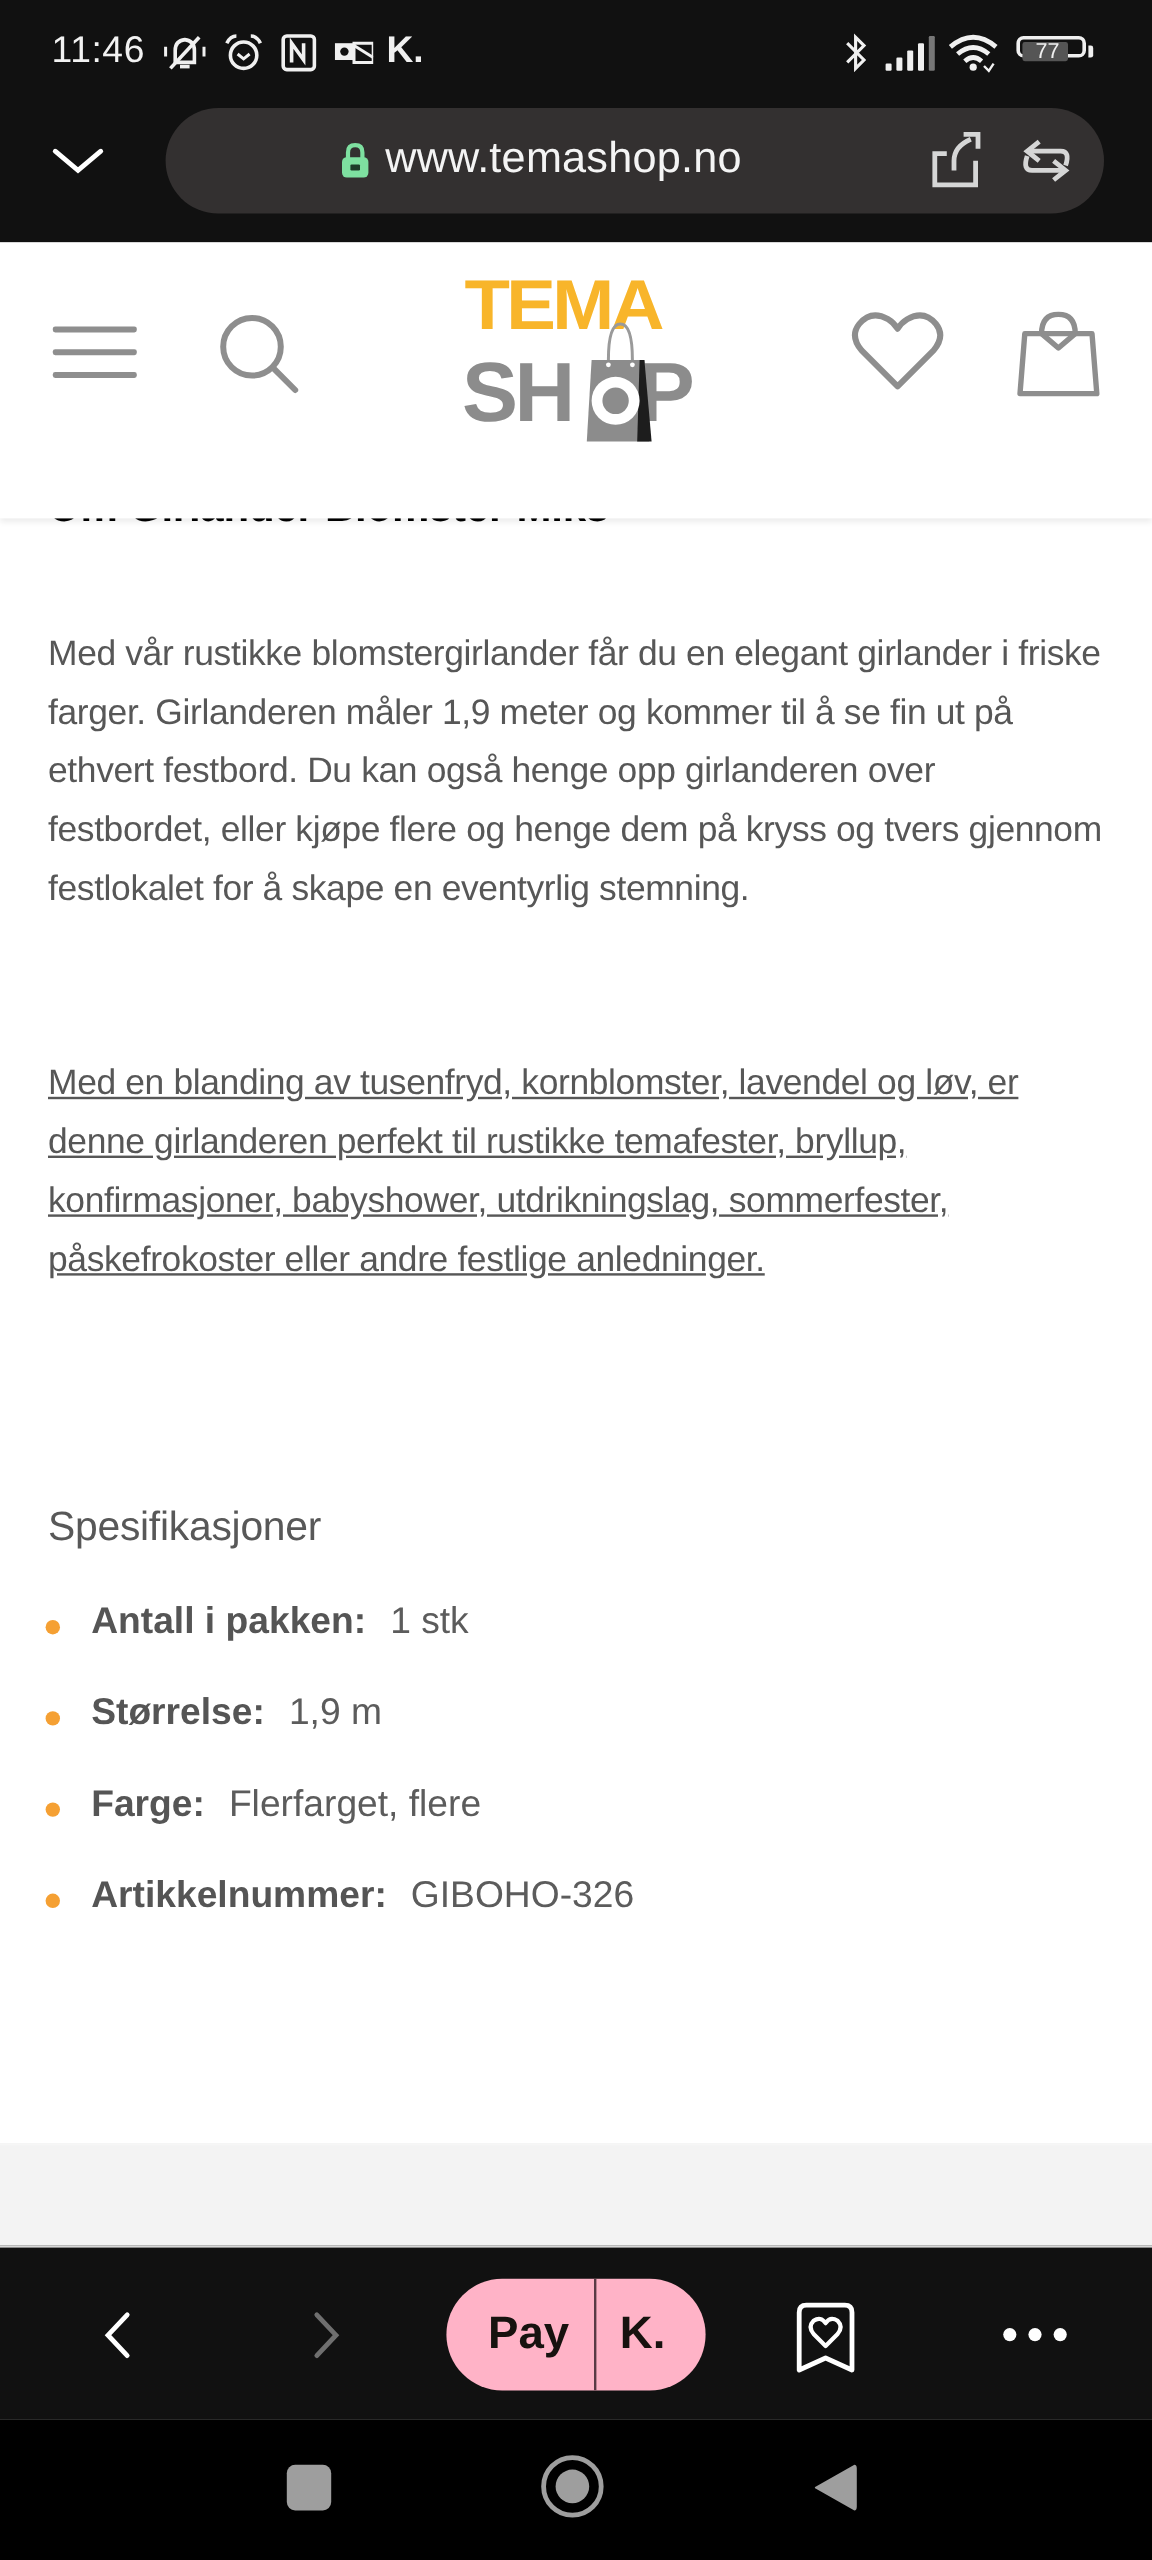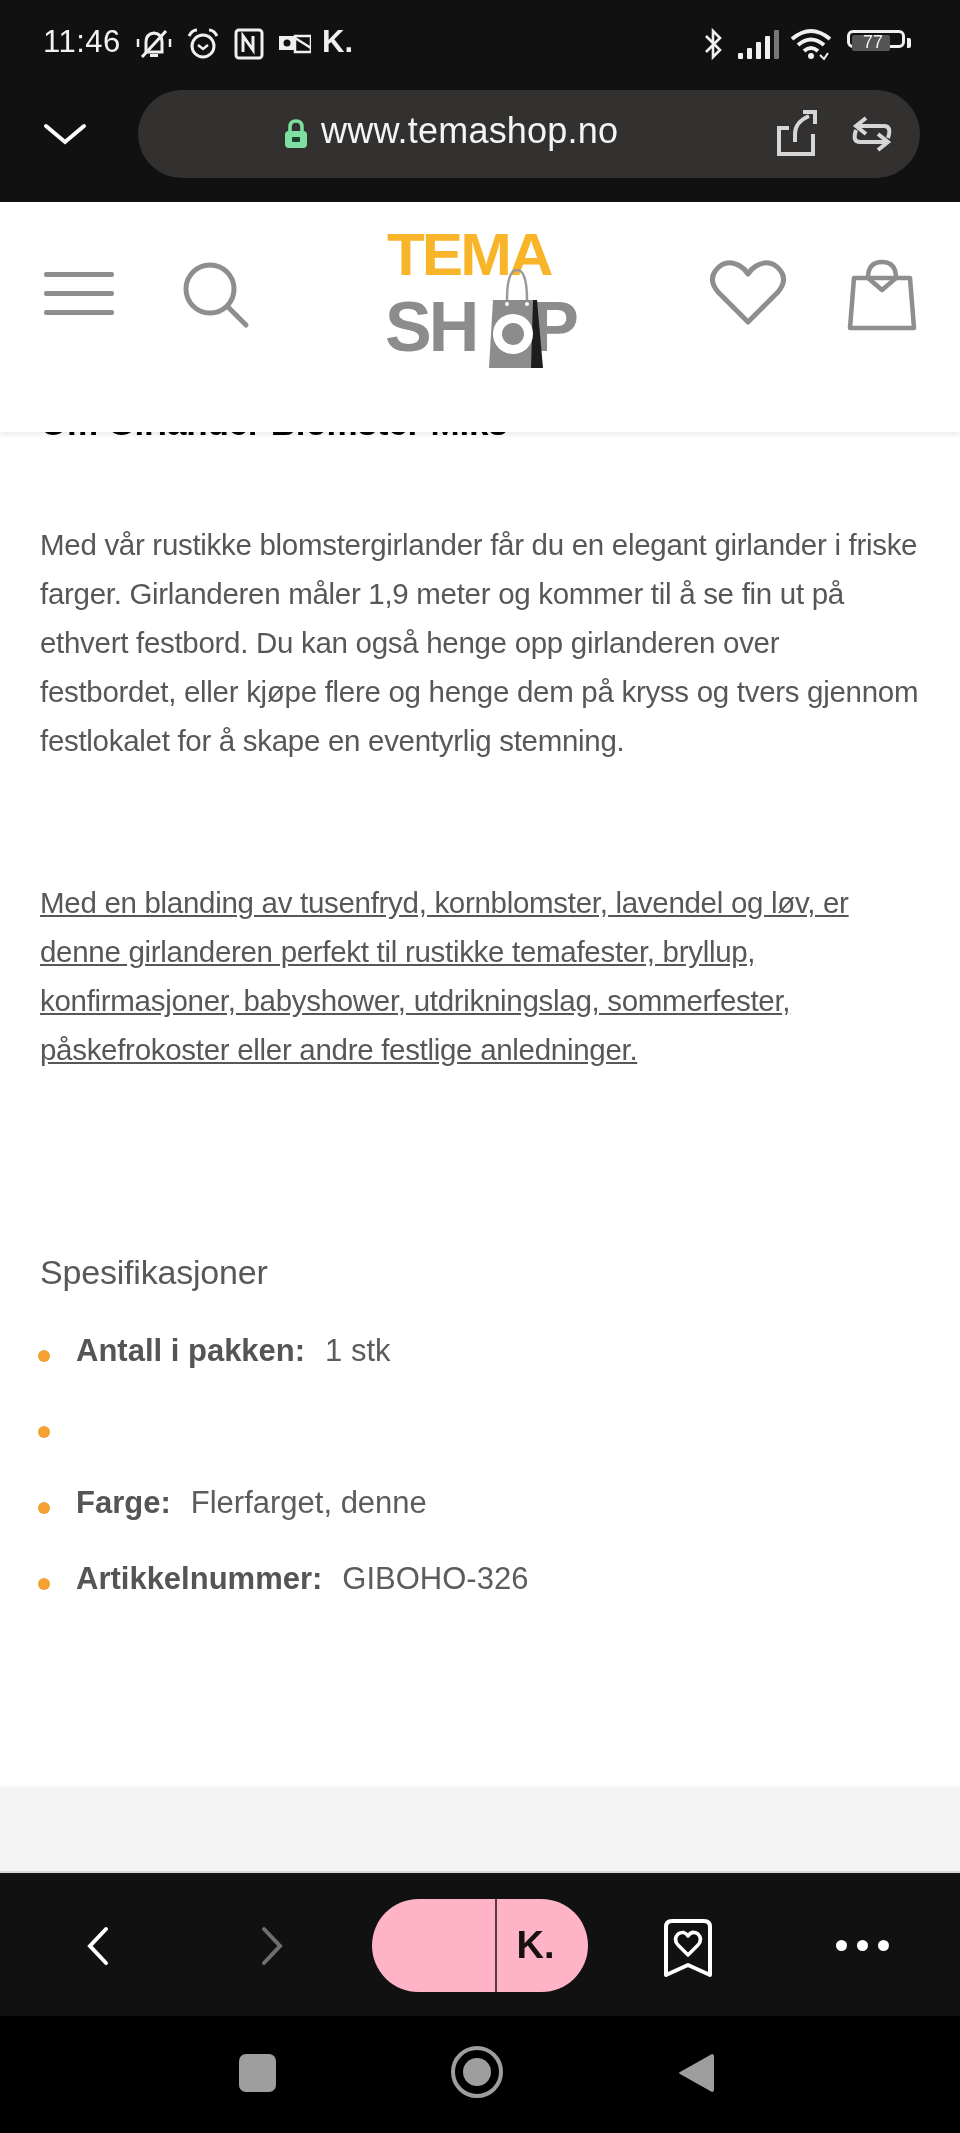--- a/index.html
+++ b/index.html
@@ -193,42 +193,44 @@
   <p class="para para-2">Med en blanding av tusenfryd, kornblomster, lavendel og løv, er denne girlanderen perfekt til rustikke temafester, bryllup, konfirmasjoner, babyshower, utdrikningslag, sommerfester, påskefrokoster eller andre festlige anledninger.</p>
 
   <h3 class="specs-title">Spesifikasjoner</h3>
   <ul class="specs-list">
     <li class="spec-item">
       <span class="spec-dot"></span>
       <span class="spec-label"><span>Antall i pakken:</span><span class="spec-value">1 stk</span></span>
     </li>
     <li class="spec-item">
       <span class="spec-dot"></span>
-    </li>
-    <li class="spec-item">
-      <span class="spec-dot"></span>
-      <span class="spec-label"><span>Farge:</span><span class="spec-value">Flerfarget, denne</span></span>
+      <span class="spec-label"><span>Størrelse:</span><span class="spec-value">1,9 m</span></span>
+    </li>
+    <li class="spec-item">
+      <span class="spec-dot"></span>
+      <span class="spec-label"><span>Farge:</span><span class="spec-value">Flerfarget, flere</span></span>
     </li>
     <li class="spec-item">
       <span class="spec-dot"></span>
       <span class="spec-label"><span>Artikkelnummer:</span><span class="spec-value">GIBOHO-326</span></span>
     </li>
   </ul>
 </div>
 
 <div class="footer-band"></div>
 
 <div class="bottom-bar">
   <svg class="nav-back" viewBox="0 0 36 46">
     <path d="M26 6 L10 23 L26 40" fill="none" stroke="#ffffff" stroke-width="4" stroke-linecap="round"></path>
   </svg>
   <svg class="nav-forward" viewBox="0 0 36 46">
     <path d="M10 6 L26 23 L10 40" fill="none" stroke="#6f6f6f" stroke-width="4" stroke-linecap="round"></path>
   </svg>
   <div class="pay-pill">
+    <span class="pay-left">Pay</span>
     <span class="pay-divider"></span>
     <span class="pay-right">K.</span>
   </div>
   <svg class="bookmark-btn" viewBox="0 0 56 62">
     <path d="M6 10 Q6 4 12 4 L44 4 Q50 4 50 10 L50 58 L28 48 L6 58 Z" fill="none" stroke="#ffffff" stroke-width="4" stroke-linejoin="round"></path>
     <path d="M28 38 L18 28 Q13 22 18 17 Q24 13 28 19 Q32 13 38 17 Q43 22 38 28 Z" fill="none" stroke="#ffffff" stroke-width="3.5" stroke-linejoin="round"></path>
   </svg>
   <div class="more-btn">
     <span class="more-dot" style="left:6px;"></span>
     <span class="more-dot" style="left:27px;"></span>

